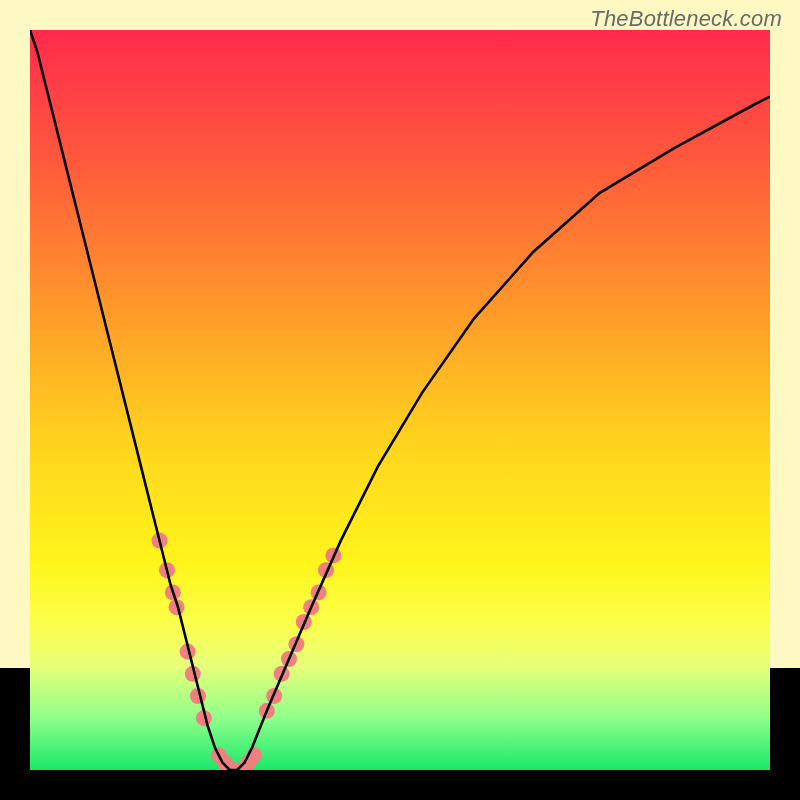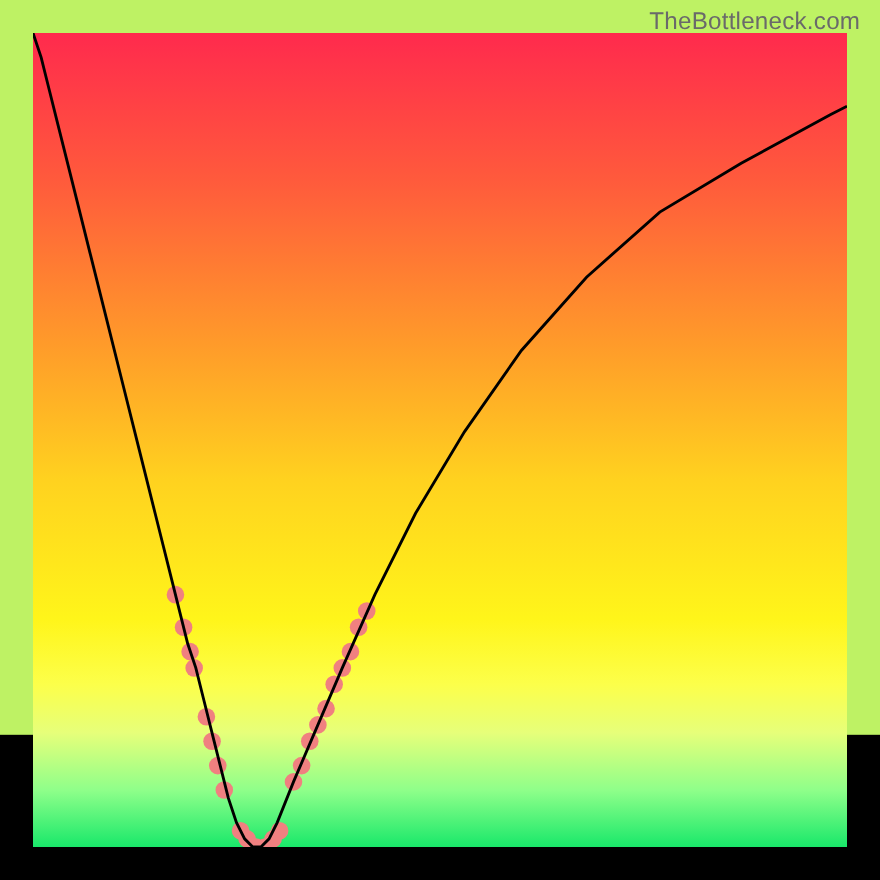--- a/index.html
+++ b/index.html
@@ -10,21 +10,22 @@
     background: #000;
     overflow: hidden;
     font-family: Arial, Helvetica, sans-serif;
   }
   .frame {
     position: absolute;
     left: 0;
     top: 0;
     width: 800px;
     height: 668px;
-    background: #bef264;
+    background: #fef9c3;
+    font-style: italic;
   }
   .plot-area {
     position: absolute;
     left: 30px;
     top: 30px;
     width: 740px;
     height: 740px;
   }
   .plot-svg {
     width: 740px;

